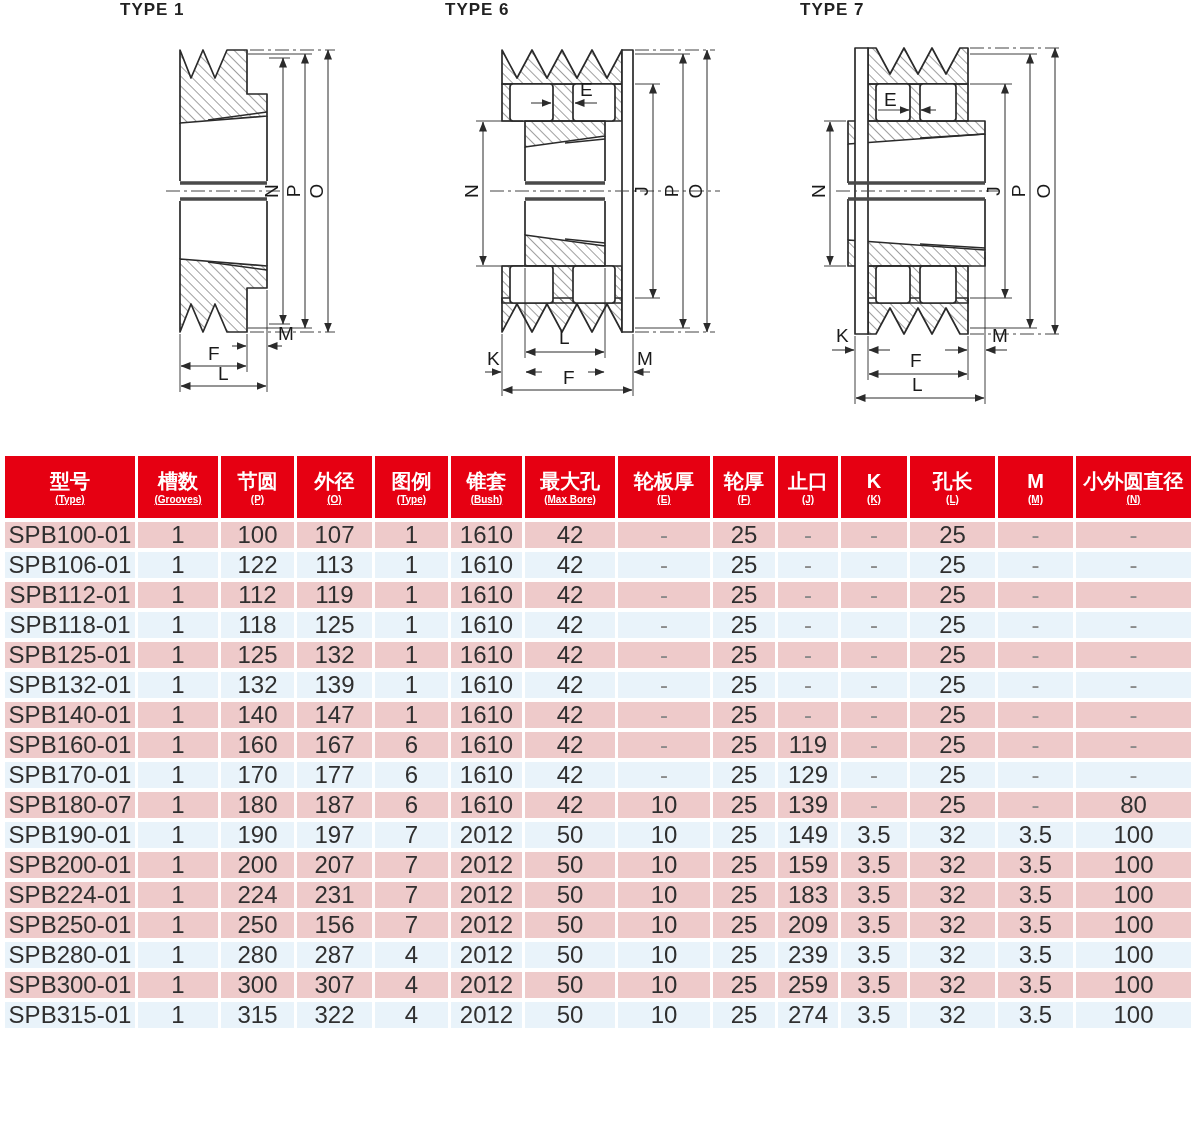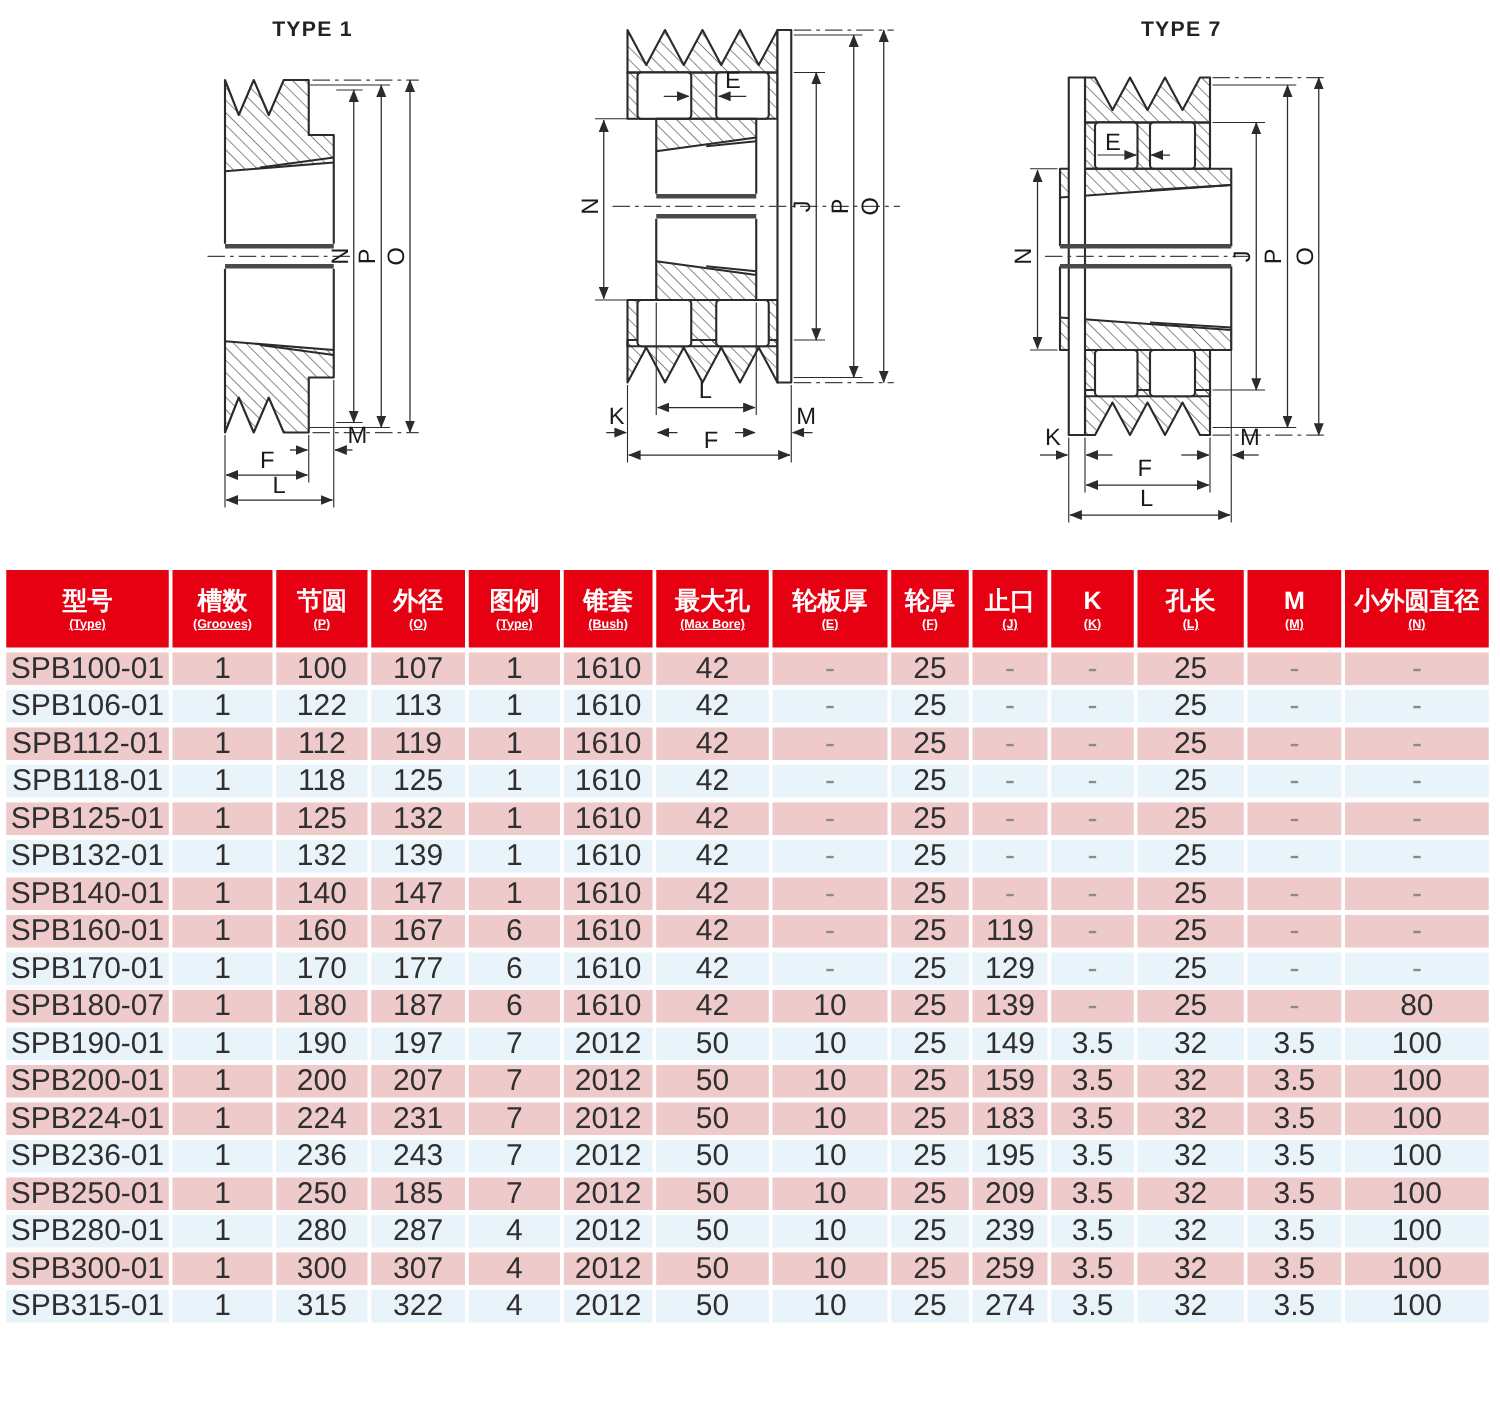--- a/index.html
+++ b/index.html
@@ -7,22 +7,22 @@
     width:1200px;height:1125px;background:#ffffff;
     font-family:"Liberation Sans", sans-serif;
     -webkit-font-smoothing:antialiased;
   }
   .page{position:relative;width:1200px;height:1125px;background:#ffffff;overflow:hidden;}
 
   
   .diagram-strip{position:relative;width:1200px;height:452px;}
   .diagram{position:absolute;top:0;margin:0;}
   .diagram-title{
-    text-align:center;font-weight:bold;font-size:17px;color:#222;
-    letter-spacing:1px;padding-top:14px;height:26px;
+    font-weight:bold;font-size:17px;color:#222;
+    letter-spacing:1px;height:26px;
   }
   .drawing{display:block;}
   .ol{stroke:#2b2b2b;stroke-width:1.7;fill:none;stroke-linejoin:round;}
   .hatch1{stroke:#2b2b2b;stroke-width:1.7;stroke-linejoin:round;}
   .wfill{fill:#ffffff;stroke:#2b2b2b;stroke-width:1.7;stroke-linejoin:round;}
   .dim{stroke:#2b2b2b;stroke-width:1;fill:none;}
   .ext{stroke:#2b2b2b;stroke-width:0.9;fill:none;}
   .cl{stroke:#444;stroke-width:1;fill:none;stroke-dasharray:14 4 3 4;}
   .bore{stroke:#4a4a4a;stroke-width:3.5;fill:none;}
   .dimtxt{font-family:"Liberation Sans",sans-serif;font-size:19px;fill:#1a1a1a;}
@@ -94,20 +94,21 @@
         <line class="dim" x1="162" y1="320" x2="148" y2="320" marker-end="url(#ar1)"></line>
         <text class="dimtxt" x="158" y="314">M</text>
         <line class="dim" x1="61" y1="340" x2="126" y2="340" marker-start="url(#ar1)" marker-end="url(#ar1)"></line>
         <text class="dimtxt" x="88" y="334">F</text>
         <line class="dim" x1="61" y1="360" x2="146" y2="360" marker-start="url(#ar1)" marker-end="url(#ar1)"></line>
         <text class="dimtxt" x="98" y="354">L</text>
       </svg>
     </figure>
 
     <figure class="diagram" style="left:445px;width:300px;">
+      <div class="diagram-title">TYPE 6</div>
       <svg class="drawing" width="300" height="412" viewBox="0 0 300 412">
         <defs>
           <pattern id="h2" patternUnits="userSpaceOnUse" width="7" height="7" patternTransform="rotate(-45)">
             <line x1="0" y1="0" x2="0" y2="7" stroke="#3f3f3f" stroke-width="1"></line>
           </pattern>
           <marker id="ar2" viewBox="0 0 10 8" refX="9.5" refY="4" markerWidth="10" markerHeight="8" orient="auto-start-reverse">
             <path d="M0,0 L10,4 L0,8 Z" fill="#2b2b2b"></path>
           </marker>
         </defs>
 
@@ -515,41 +516,25 @@
           <td>2012</td>
           <td>50</td>
           <td>10</td>
           <td>25</td>
           <td>183</td>
           <td>3.5</td>
           <td>32</td>
           <td>3.5</td>
           <td>100</td>
         </tr>
-        <tr class="even">
-          <td>SPB236-01</td>
-          <td>1</td>
-          <td>236</td>
-          <td>243</td>
-          <td>7</td>
-          <td>2012</td>
-          <td>50</td>
-          <td>10</td>
-          <td>25</td>
-          <td>195</td>
-          <td>3.5</td>
-          <td>32</td>
-          <td>3.5</td>
-          <td>100</td>
-        </tr>
         <tr class="odd">
           <td>SPB250-01</td>
           <td>1</td>
           <td>250</td>
-          <td>185</td>
+          <td>156</td>
           <td>7</td>
           <td>2012</td>
           <td>50</td>
           <td>10</td>
           <td>25</td>
           <td>209</td>
           <td>3.5</td>
           <td>32</td>
           <td>3.5</td>
           <td>100</td>

